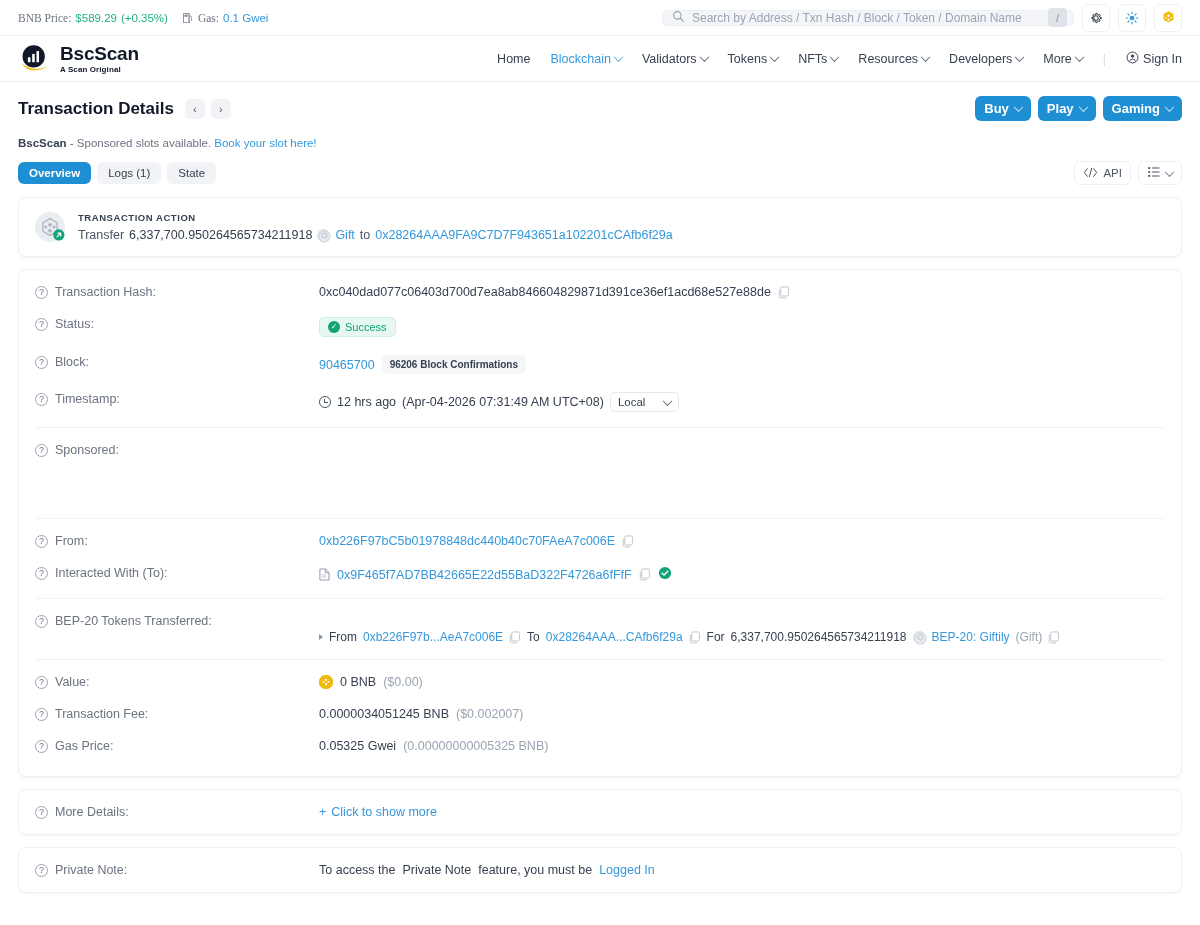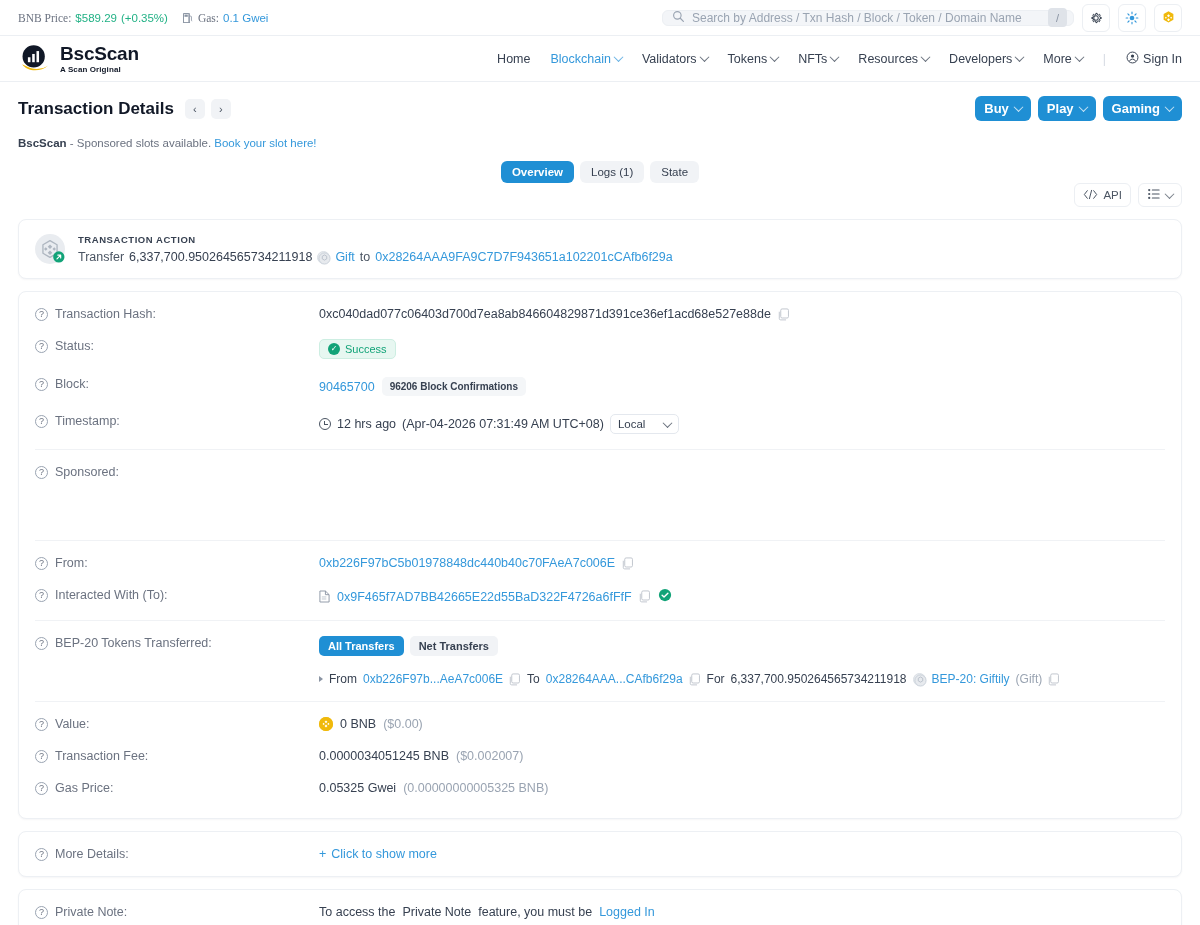--- a/index.html
+++ b/index.html
@@ -73,21 +73,21 @@
   .pill-btn {
     background: #1f8fd4; color: #fff; font-size: 13px; font-weight: 600;
     border-radius: 6px; padding: 5px 9px; display: flex; align-items: center; gap: 6px;
   }
 
   .sponsor-line { font-size: 11.5px; color: #6b7280; padding: 6px 0 12px 0; }
   .sponsor-line b { color: #374151; }
   .sponsor-line a { color: #3498db; text-decoration: none; }
 
   
-  .tabrow { display: flex; align-items: center; padding-bottom: 12px; flex-direction: column; }
+  .tabrow { display: flex; align-items: center; padding-bottom: 12px; }
   .tabs { display: flex; gap: 6px; }
   .tab {
     font-size: 11.5px; border-radius: 6px; padding: 5px 11px; color: #374151; background: #f1f3f6;
   }
   .tab.active { background: #1f8fd4; color: #fff; font-weight: 600; }
   .tabrow-right { margin-left: auto; display: flex; gap: 7px; }
   .ghost-btn {
     border: 1px solid #eceff3; border-radius: 6px; background: #fff;
     font-size: 11.5px; color: #4b5563; padding: 4px 8px; display: flex; align-items: center; gap: 5px;
   }
@@ -482,24 +482,20 @@
     </div>
 
     <div class="divider"></div>
 
     <div class="row">
       <div class="row-label">
         <span class="qmark">?</span>
         <span>BEP-20 Tokens Transferred:</span>
       </div>
       <div style="flex:1">
-        <div class="seg">
-          <div class="seg-btn active">All Transfers</div>
-          <div class="seg-btn">Net Transfers</div>
-        </div>
         <div class="xfer-line" style="margin-top:16px;">
           <i class="caret-r"></i>
           <span class="bold">From</span>
           <a class="lnk">0xb226F97b...AeA7c006E</a>
           <span class="copy-ico">
             <svg width="12" height="13" viewBox="0 0 14 15">
                 <rect x="3.2" y="1" width="9" height="10.6" rx="1.6" fill="none" stroke="#8a94a3" stroke-width="1.1"></rect>
                 <path d="M9.4 13.8H3.1a1.6 1.6 0 0 1-1.6-1.6V4.3" fill="none" stroke="#8a94a3" stroke-width="1.1"></path>
               </svg>
           </span>

